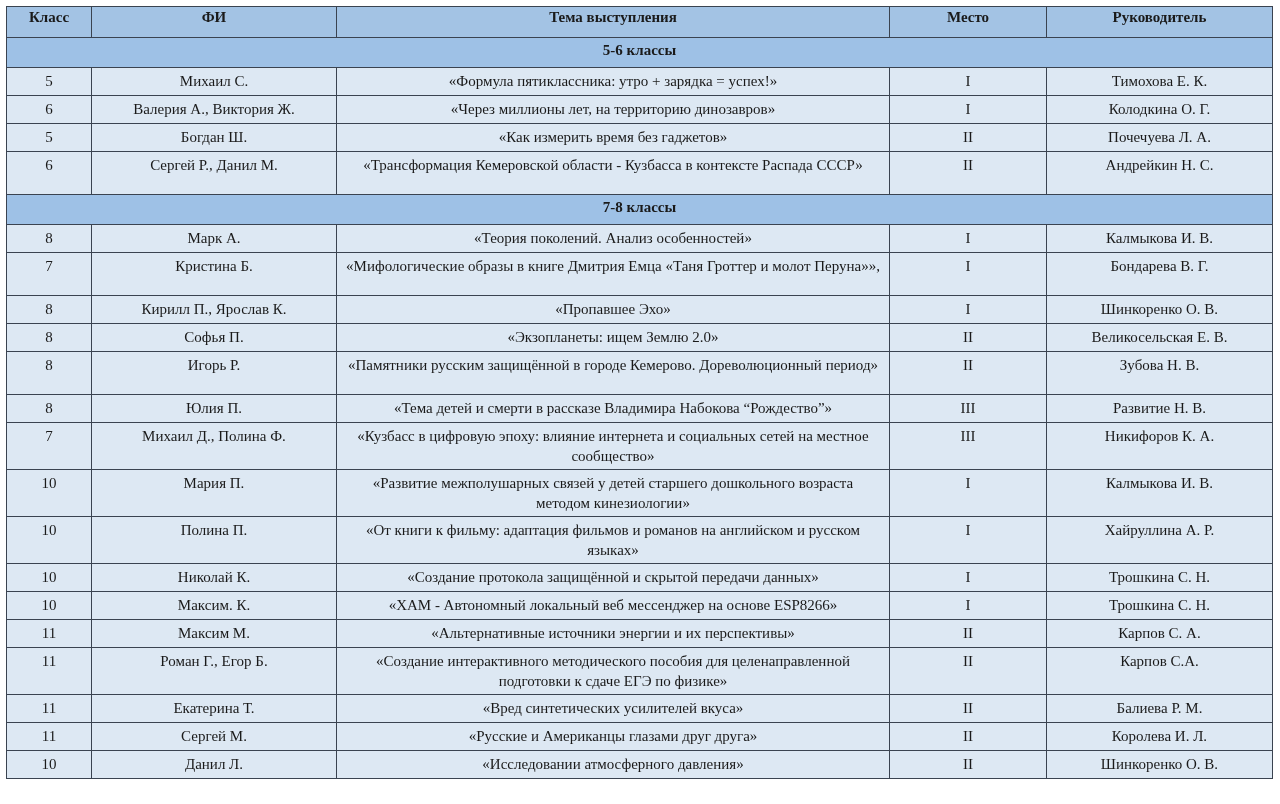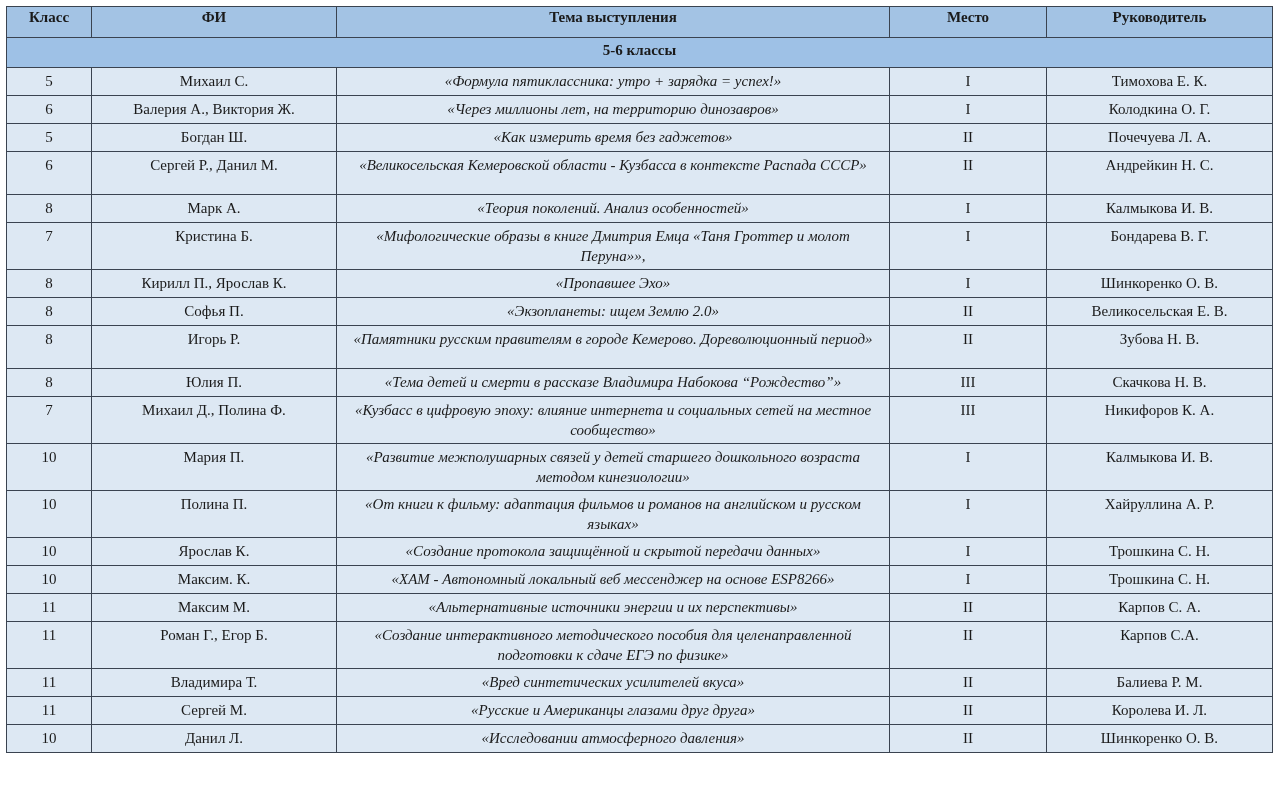--- a/index.html
+++ b/index.html
@@ -55,21 +55,20 @@
       line-height: 20px;
     }
     tr.row td {
       background: #dde8f3;
       padding-top: 3px;
       padding-bottom: 3px;
     }
     tr.row td.topic {
       padding-left: 8px;
       padding-right: 8px;
-      font-style: italic;
     }
     tr.r1 td { height: 21px; }
     tr.r2 td { height: 36px; }
   </style>
 </head>
 <body>
 
 <div class="table-wrap">
   <table>
     <colgroup>
@@ -109,23 +108,26 @@
         <tr class="row r1">
           <td>5</td>
           <td>Богдан Ш.</td>
           <td class="topic">«Как измерить время без гаджетов»</td>
           <td>II</td>
           <td>Почечуева Л. А.</td>
         </tr>
         <tr class="row r2">
           <td>6</td>
           <td>Сергей Р., Данил М.</td>
-          <td class="topic">«Великосельская Кемеровской области - Кузбасса в контексте Распада СССР»</td>
+          <td class="topic">«Трансформация Кемеровской области - Кузбасса в контексте Распада СССР»</td>
           <td>II</td>
           <td>Андрейкин Н. С.</td>
+        </tr>
+        <tr class="section">
+          <td colspan="5">7-8 классы</td>
         </tr>
         <tr class="row r1">
           <td>8</td>
           <td>Марк А.</td>
           <td class="topic">«Теория поколений. Анализ особенностей»</td>
           <td>I</td>
           <td>Калмыкова И. В.</td>
         </tr>
         <tr class="row r2">
           <td>7</td>
@@ -144,30 +146,30 @@
         <tr class="row r1">
           <td>8</td>
           <td>Софья П.</td>
           <td class="topic">«Экзопланеты: ищем Землю 2.0»</td>
           <td>II</td>
           <td>Великосельская Е. В.</td>
         </tr>
         <tr class="row r2">
           <td>8</td>
           <td>Игорь Р.</td>
-          <td class="topic">«Памятники русским правителям в городе Кемерово. Дореволюционный период»</td>
+          <td class="topic">«Памятники русским защищённой в городе Кемерово. Дореволюционный период»</td>
           <td>II</td>
           <td>Зубова Н. В.</td>
         </tr>
         <tr class="row r1">
           <td>8</td>
           <td>Юлия П.</td>
           <td class="topic">«Тема детей и смерти в рассказе Владимира Набокова “Рождество”»</td>
           <td>III</td>
-          <td>Скачкова Н. В.</td>
+          <td>Развитие Н. В.</td>
         </tr>
         <tr class="row r2">
           <td>7</td>
           <td>Михаил Д., Полина Ф.</td>
           <td class="topic">«Кузбасс в цифровую эпоху: влияние интернета и социальных сетей на местное сообщество»</td>
           <td>III</td>
           <td>Никифоров К. А.</td>
         </tr>
         <tr class="row r2">
           <td>10</td>
@@ -178,21 +180,21 @@
         </tr>
         <tr class="row r2">
           <td>10</td>
           <td>Полина П.</td>
           <td class="topic">«От книги к фильму: адаптация фильмов и романов на английском и русском языках»</td>
           <td>I</td>
           <td>Хайруллина А. Р.</td>
         </tr>
         <tr class="row r1">
           <td>10</td>
-          <td>Ярослав К.</td>
+          <td>Николай К.</td>
           <td class="topic">«Создание протокола защищённой и скрытой передачи данных»</td>
           <td>I</td>
           <td>Трошкина С. Н.</td>
         </tr>
         <tr class="row r1">
           <td>10</td>
           <td>Максим. К.</td>
           <td class="topic">«ХАМ - Автономный локальный веб мессенджер на основе ESP8266»</td>
           <td>I</td>
           <td>Трошкина С. Н.</td>
@@ -206,21 +208,21 @@
         </tr>
         <tr class="row r2">
           <td>11</td>
           <td>Роман Г., Егор Б.</td>
           <td class="topic">«Создание интерактивного методического пособия для целенаправленной подготовки к сдаче ЕГЭ по физике»</td>
           <td>II</td>
           <td>Карпов С.А.</td>
         </tr>
         <tr class="row r1">
           <td>11</td>
-          <td>Владимира Т.</td>
+          <td>Екатерина Т.</td>
           <td class="topic">«Вред синтетических усилителей вкуса»</td>
           <td>II</td>
           <td>Балиева Р. М.</td>
         </tr>
         <tr class="row r1">
           <td>11</td>
           <td>Сергей М.</td>
           <td class="topic">«Русские и Американцы глазами друг друга»</td>
           <td>II</td>
           <td>Королева И. Л.</td>

